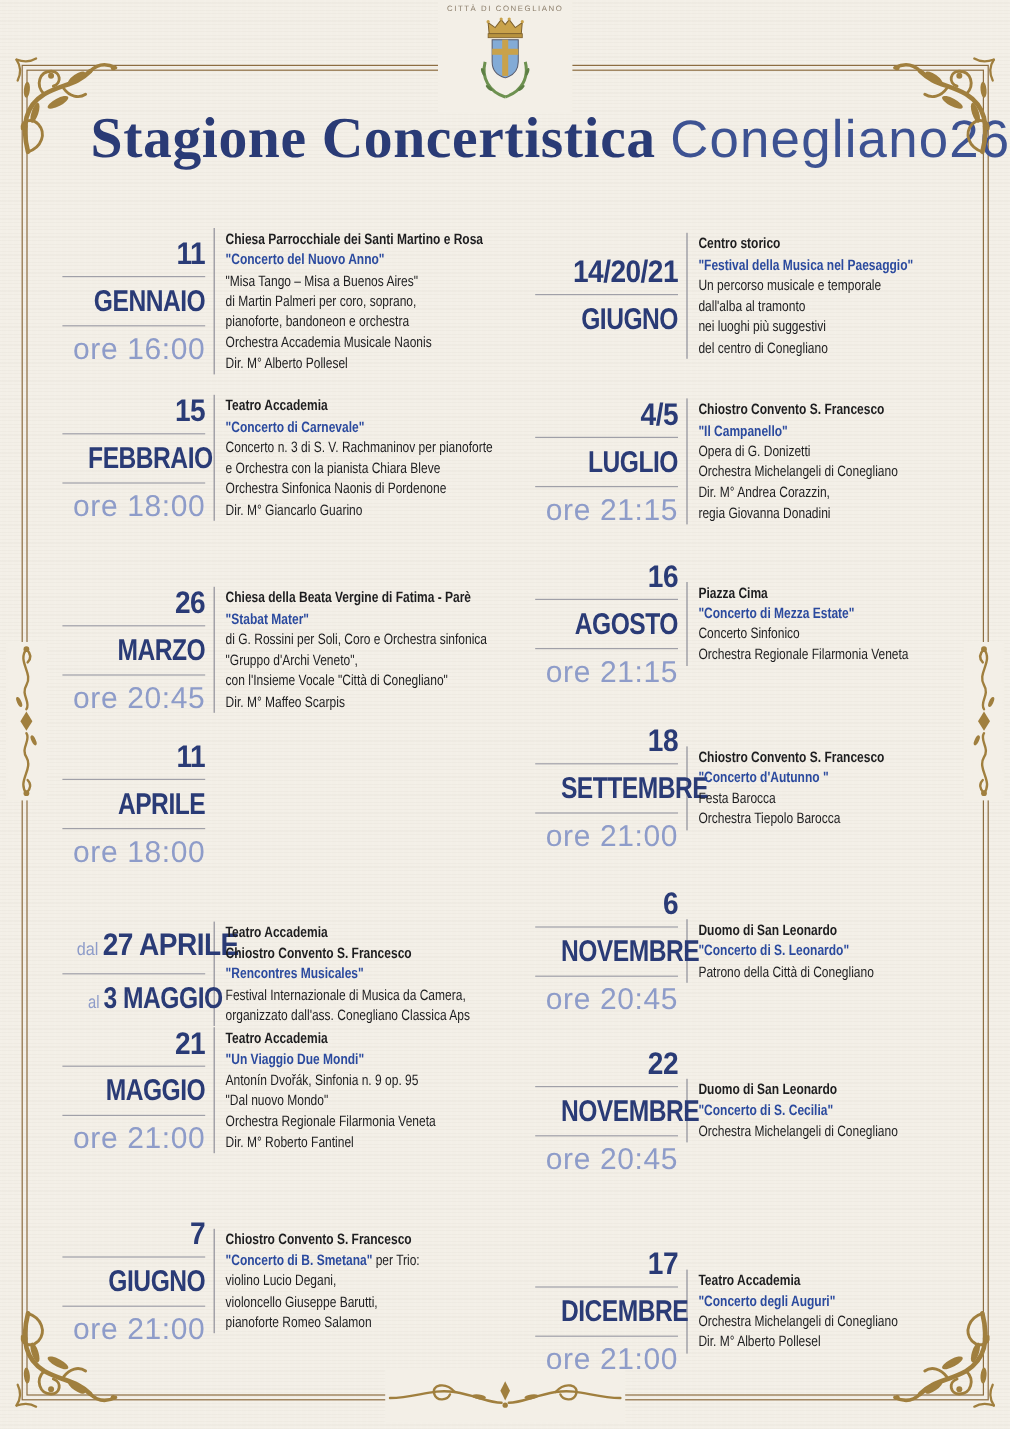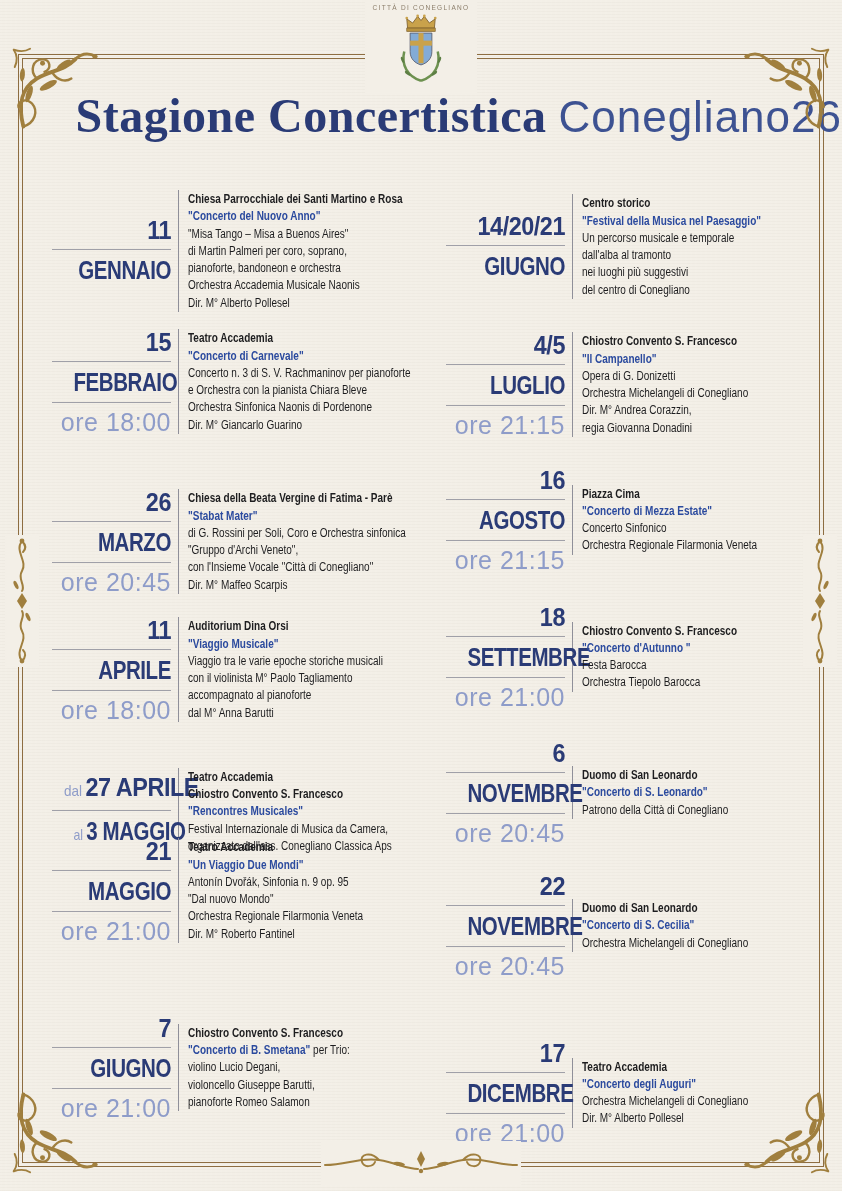--- a/index.html
+++ b/index.html
@@ -31,21 +31,21 @@
   
   .title-row{position:absolute; top:88px; left:0; width:100%; text-align:right; white-space:nowrap; z-index:1;}
   .title-main{font-family:"Liberation Serif", serif; font-weight:bold; font-size:48px; color:#2a3b76; letter-spacing:0.5px;}
   .title-suffix{font-family:"Liberation Sans", sans-serif; font-weight:300; font-size:44px; color:#3d5292; letter-spacing:1px; margin-left:12px;}
   
   .col{position:absolute; top:185px; width:382px;}
   .col-left{left:52px;}
   .col-right{left:446px;}
   .event{position:absolute; left:0; width:100%; min-height:119px; display:flex; align-items:center;}
   .col-left .e1{top:5px;}  .col-left .e2{top:137px;} .col-left .e3{top:297px;}
-  .col-left .e4{top:425px;} .col-left .e5{top:567px;} .col-left .e6{top:646px;} .col-left .e7{top:823px;}
+  .col-left .e4{top:425px;} .col-left .e5{top:567px;} .col-left .e6{top:664px;} .col-left .e7{top:823px;}
   .col-right .e1{top:2px;} .col-right .e2{top:140px;} .col-right .e3{top:275px;}
   .col-right .e4{top:412px;} .col-right .e5{top:548px;} .col-right .e6{top:681px;} .col-right .e7{top:848px;}
   .datebox{width:126px; box-sizing:border-box; text-align:right; padding:0 7px 0 0; color:#2a3b76; flex:none;}
   .date-day{font-size:26px; font-weight:bold; letter-spacing:-0.5px; line-height:34px; white-space:nowrap; transform:scaleX(0.9); transform-origin:right center;}
   .date-month{font-size:25px; font-weight:bold; letter-spacing:-0.5px; line-height:36px; white-space:nowrap; transform:scaleX(0.82); transform-origin:right center;}
   .date-time{font-size:25px; font-weight:300; color:#8e9cc9; letter-spacing:0.5px; line-height:34px; white-space:nowrap;}
   .prefix{font-weight:400; font-size:15px; letter-spacing:0; color:#8e9cc9; margin-right:4px;}
   .prefix:empty{display:none;}
   .rule{height:0; border-top:1px solid #a0a0a8; margin:2px 0;}
   .time-wrap:has(.date-time:empty){display:none;}
@@ -173,20 +173,24 @@
     <span class="title-main">Stagione Concertistica</span><span class="title-suffix">Conegliano26</span>
   </div>
 
   <div class="col col-left">
 
     <div class="event e1">
       <div class="datebox">
         <div class="date-day"><span>11</span></div>
         <div class="rule"></div>
         <div class="date-month"><span>GENNAIO</span></div>
+        <div class="time-wrap">
+            <div class="rule"></div>
+            <div class="date-time">ore 16:00</div>
+          </div>
       </div>
       <div class="desc">
           <div class="desc-inner">
         <div class="venue">Chiesa Parrocchiale dei Santi Martino e Rosa</div>
         <div><span class="etitle">"Concerto del Nuovo Anno"</span><span class="title-after"></span></div>
         <div class="details">"Misa Tango – Misa a Buenos Aires"
 di Martin Palmeri per coro, soprano,
 pianoforte, bandoneon e orchestra
 Orchestra Accademia Musicale Naonis
 Dir. M° Alberto Pollesel</div>
@@ -241,30 +245,20 @@
     <div class="event e4">
       <div class="datebox">
         <div class="date-day"><span>11</span></div>
         <div class="rule"></div>
         <div class="date-month"><span>APRILE</span></div>
         <div class="time-wrap">
             <div class="rule"></div>
             <div class="date-time">ore 18:00</div>
           </div>
       </div>
-      <div class="desc">
-          <div class="desc-inner">
-        <div class="venue">Auditorium Dina Orsi</div>
-        <div><span class="etitle">"Viaggio Musicale"</span><span class="title-after"></span></div>
-        <div class="details">Viaggio tra le varie epoche storiche musicali
-con il violinista M° Paolo Tagliamento
-accompagnato al pianoforte
-dal M° Anna Barutti</div>
-      </div>
-        </div>
     </div>
 
     <div class="event e5">
       <div class="datebox">
         <div class="date-day"><span class="prefix">dal</span><span>27 APRILE</span></div>
         <div class="rule"></div>
         <div class="date-month"><span class="prefix">al</span><span>3 MAGGIO</span></div>
 
       </div>
       <div class="desc">

